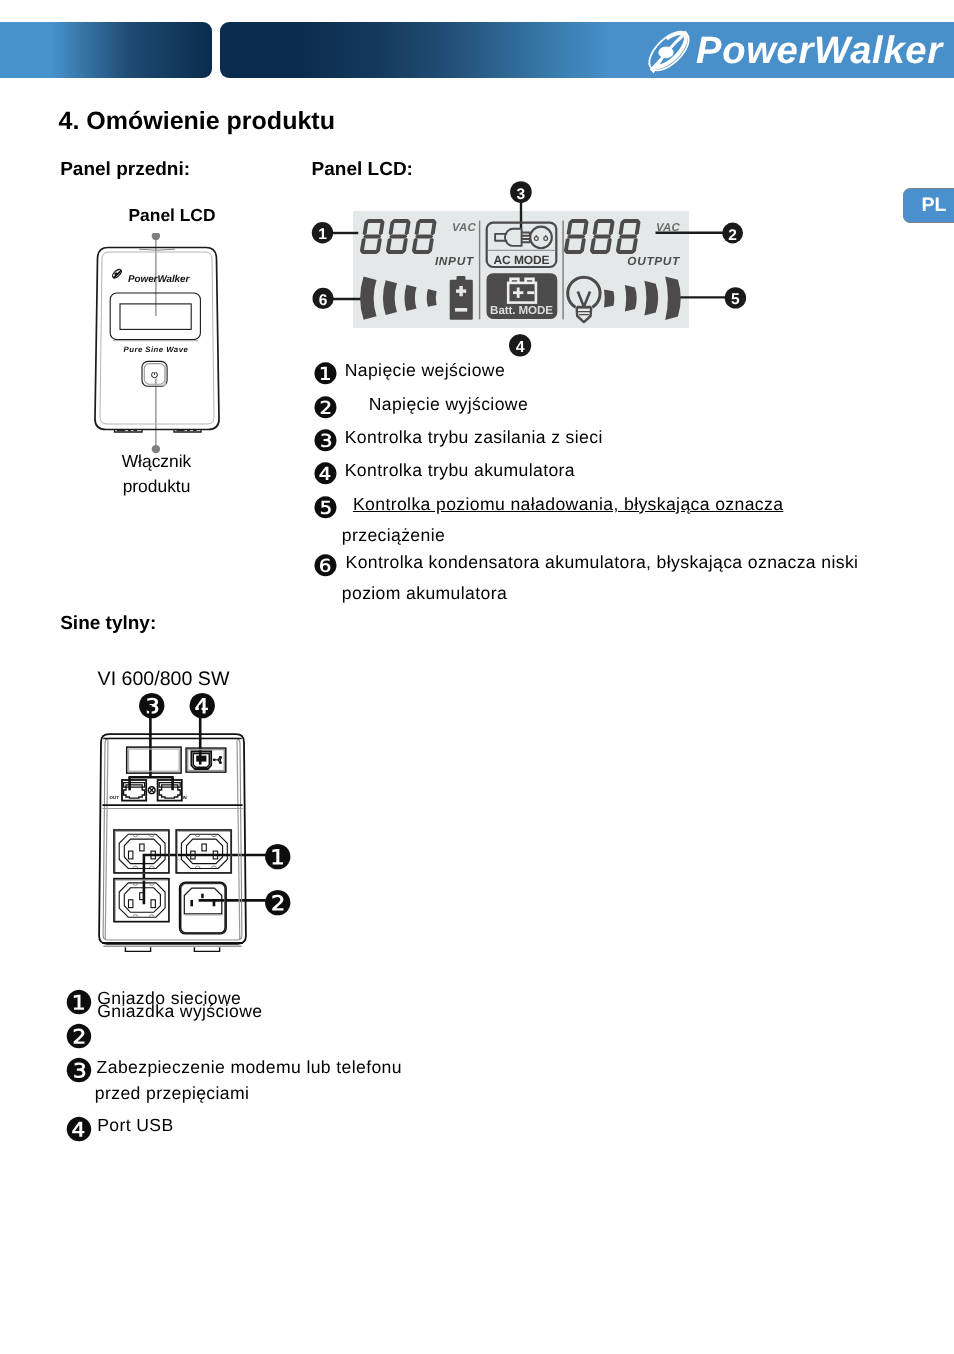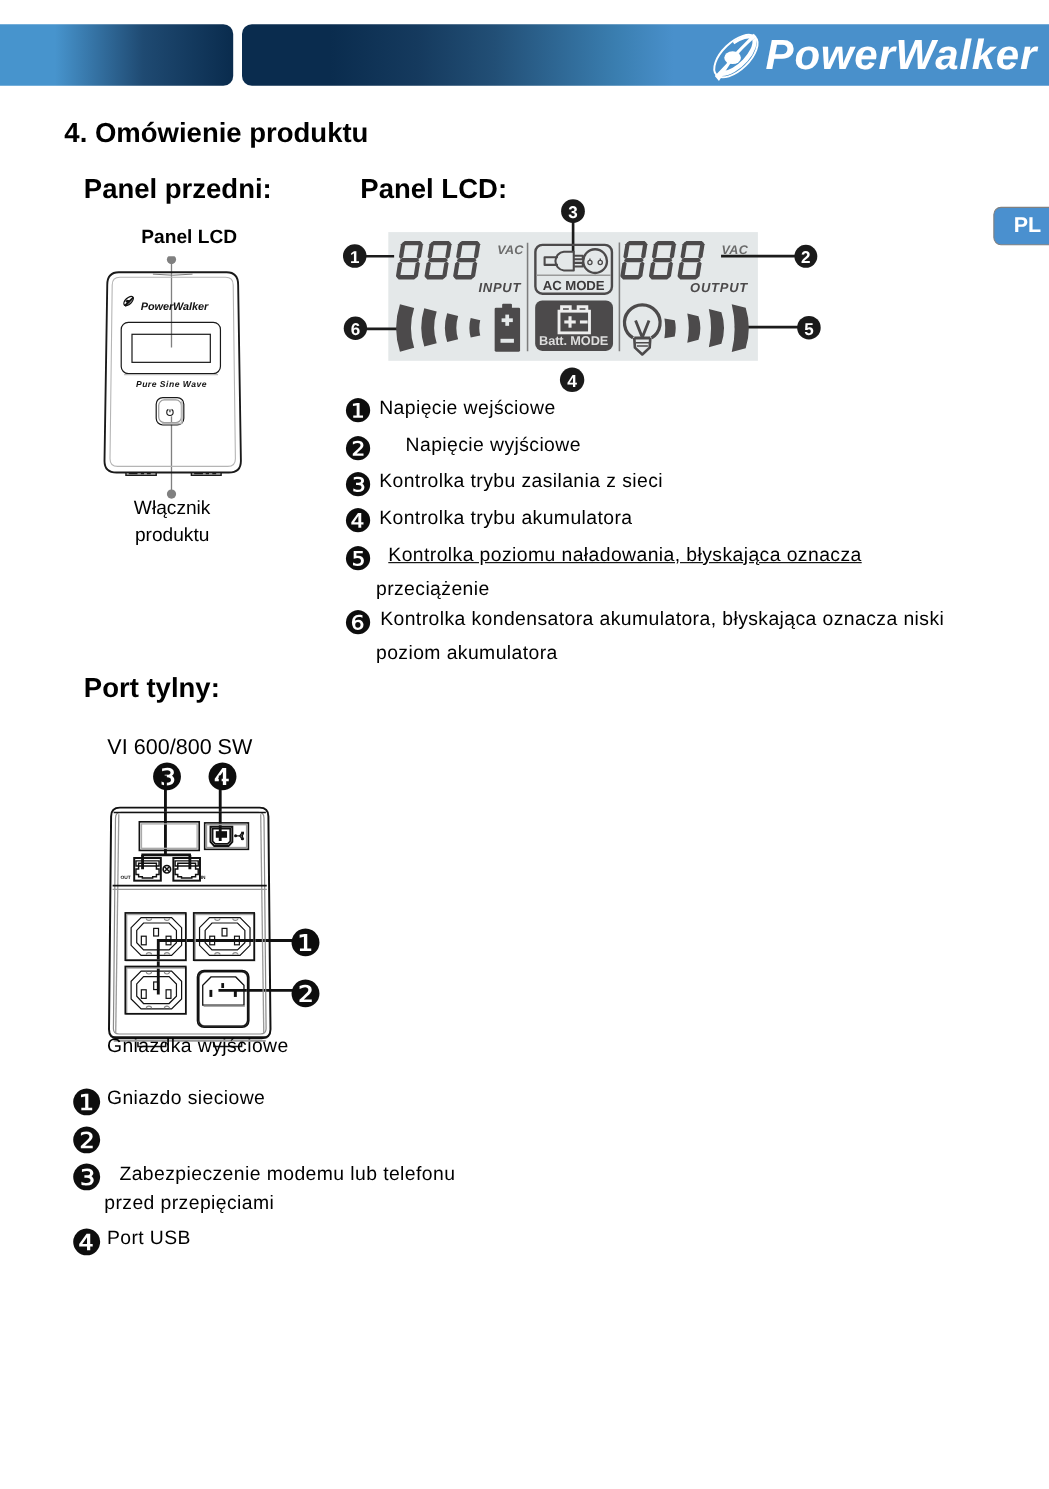--- a/index.html
+++ b/index.html
@@ -19,21 +19,21 @@
 
   
   #pltab{position:absolute;left:903px;top:188px;width:62px;height:35.4px;
      background:#4a90cf;border:1.4px solid #808080;border-radius:7px;
      color:#fff;font-weight:bold;font-size:19.5px;line-height:1;
      display:flex;align-items:center;justify-content:flex-start;padding-left:17.5px;
      box-sizing:border-box;}
 
   
   #h1{position:absolute;left:58.5px;top:107px;font-size:25.0px;font-weight:bold;letter-spacing:0.0px;}
-  .sub{position:absolute;font-size:25px;font-weight:bold;line-height:1;margin-left:16px;}
+  .sub{position:absolute;font-size:19px;font-weight:bold;line-height:1;}
   #sub1{left:60.2px;top:160.2px;}
   #sub2{left:311.6px;top:160.2px;}
   #sub3{left:60.2px;top:614px;}
 
   
   #frontfig{position:absolute;left:78px;top:200px;width:220px;height:320px;}
   #fpsvg{position:absolute;left:2.5px;top:33px;}
   .fp-cap{position:absolute;font-size:17.4px;text-align:center;white-space:nowrap;line-height:1;}
   #fpcap-top{left:0;top:7px;width:188px;font-weight:bold;}
   #fpcap-b1{left:0;top:252.5px;width:157px;}
@@ -73,21 +73,21 @@
   </div>
 </div>
 
 <div id="pltab">
   <span>PL</span>
 </div>
 
 <div id="h1">4. Omówienie produktu</div>
 <div class="sub" id="sub1">Panel przedni:</div>
 <div class="sub" id="sub2">Panel LCD:</div>
-<div class="sub" id="sub3">Port tylny:</div>
+<div class="sub" id="sub3">Sine tylny:</div>
 
 <div id="frontfig">
   <div class="fp-cap" id="fpcap-top">Panel LCD</div>
   <div class="fp-cap" id="fpcap-b1">Włącznik</div>
   <div class="fp-cap" id="fpcap-b2">produktu</div>
 
   <svg id="fpsvg" width="180" height="270" viewBox="0 0 180 270">
     <g fill="none" stroke="#1a1a1a" stroke-width="1.1">
 
       <line x1="74.9" y1="2" x2="74.9" y2="83" stroke="#808080" stroke-width="1.2"></line>
@@ -431,21 +431,21 @@
     <div class="lgmark" style="top: 493.8px; left: 312.3px;">❺</div>
     <div class="lgtext" style="top: 495.8px; left: 353px; text-decoration: underline;">Kontrolka poziomu naładowania, błyskająca oznacza</div>
     <div class="lgtext" style="top: 527px; left: 341.8px;">przeciążenie</div>
     <div class="lgmark" style="top: 552.3px; left: 312.3px;">❻</div>
     <div class="lgtext" style="top: 554.3px; left: 345.6px;">Kontrolka kondensatora akumulatora, błyskająca oznacza niski</div>
     <div class="lgtext" style="top: 585.4px; left: 341.8px;">poziom akumulatora</div>
   </div>
 
 <div id="rearlegend">
     <div class="lgmark2" style="left: 64.2px; top: 986.9px;">❶</div>
-    <div class="lgtext" style="left: 97.2px; top: 942px;">Gniazdka wyjściowe</div>
+    <div class="lgtext" style="left: 97.2px; top: 1003px;">Gniazdka wyjściowe</div>
     <div class="lgmark2" style="left: 64.2px; top: 1021px;">❷</div>
     <div class="lgtext" style="left: 97.2px; top: 990px;">Gniazdo sieciowe</div>
     <div class="lgmark2" style="left: 64.2px; top: 1054.7px;">❸</div>
-    <div class="lgtext" style="left: 96.6px; top: 1058.5px; margin-left: 12px;">Zabezpieczenie modemu lub telefonu</div>
+    <div class="lgtext" style="left: 96.6px; top: 1058.5px;">Zabezpieczenie modemu lub telefonu</div>
     <div class="lgtext" style="left: 94.8px; top: 1085px;">przed przepięciami</div>
     <div class="lgmark2" style="left: 64.2px; top: 1113.5px;">❹</div>
     <div class="lgtext" style="left: 97.2px; top: 1117.1px;">Port USB</div>
   </div>
 
 </body></html>

